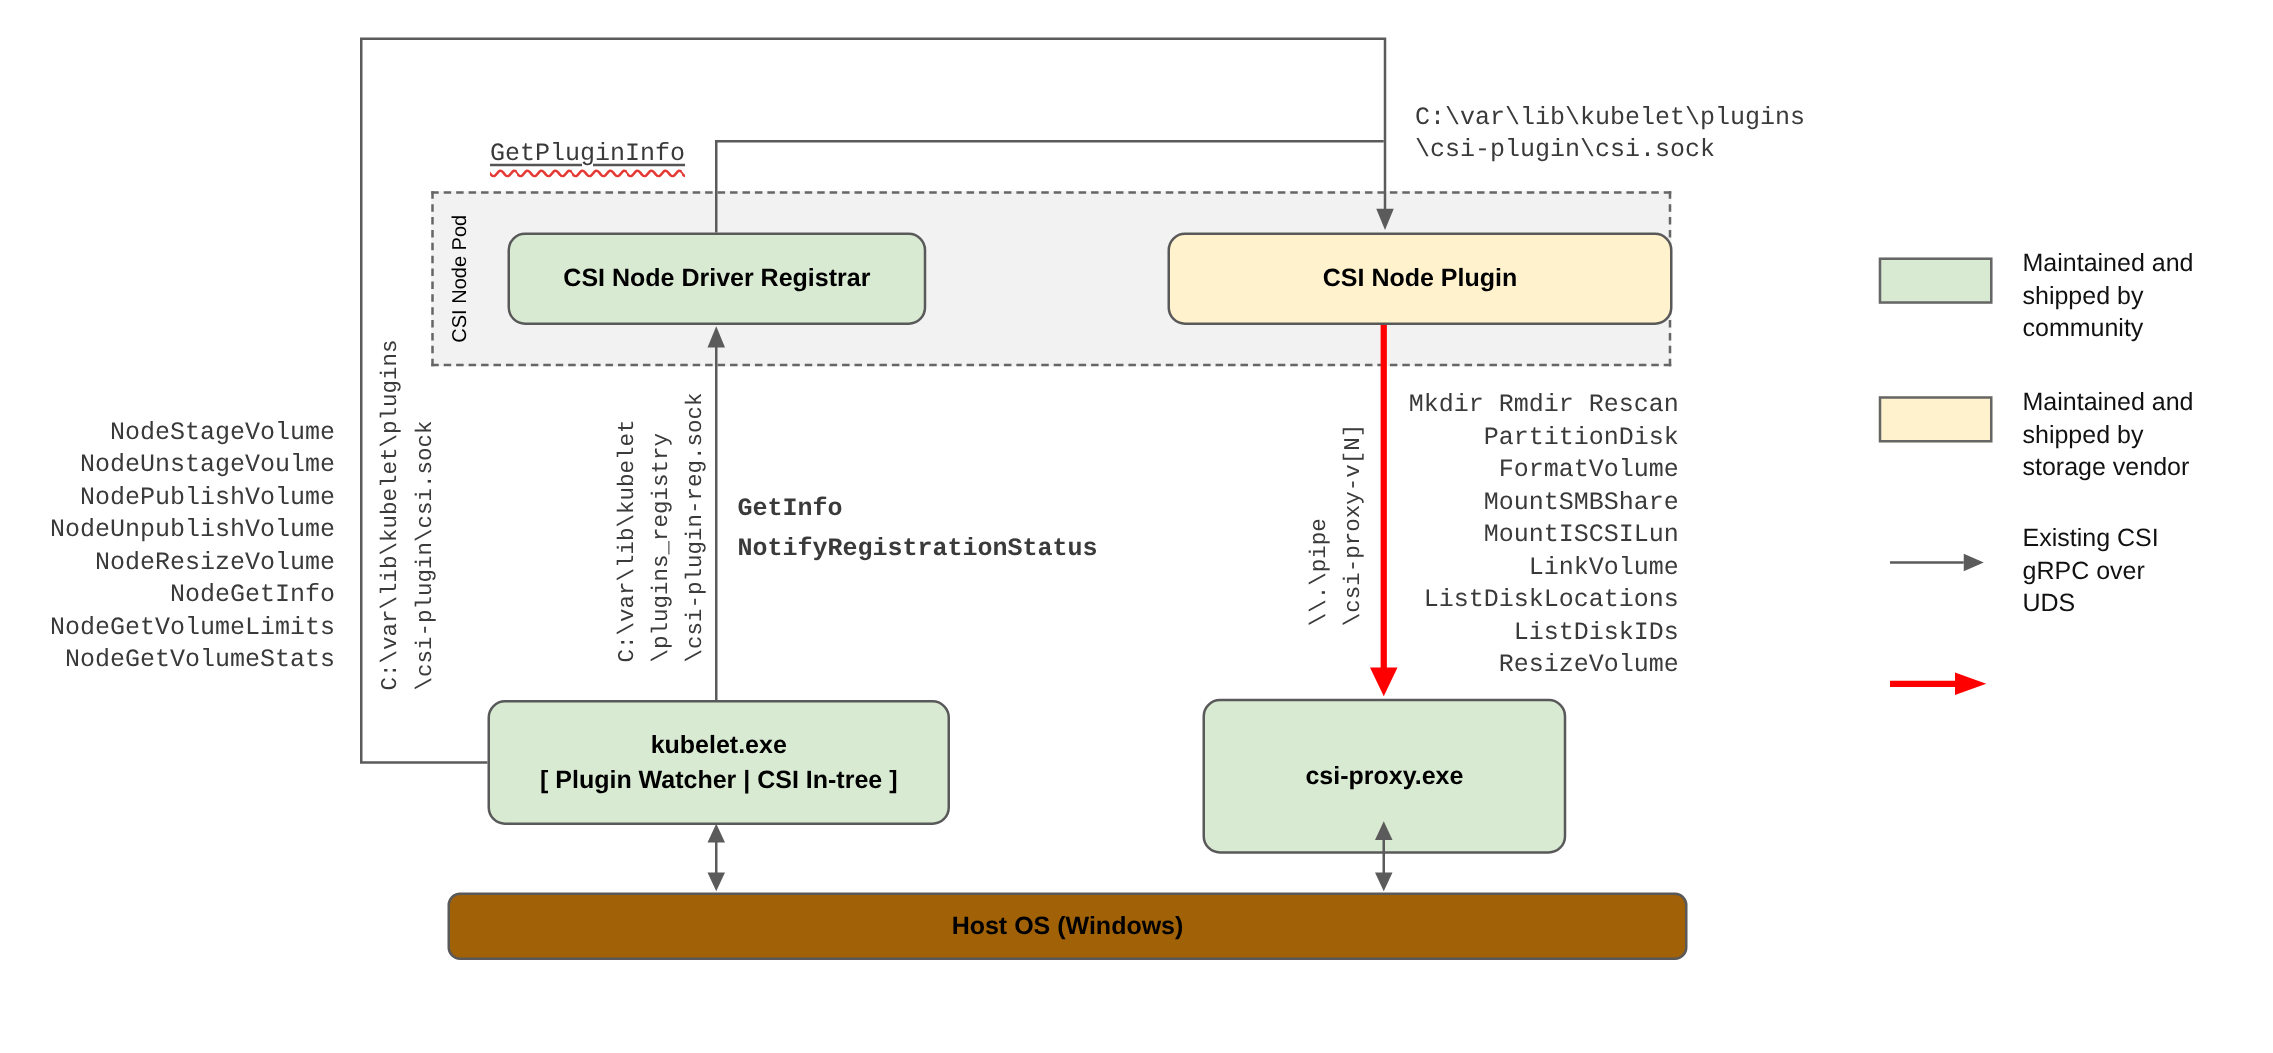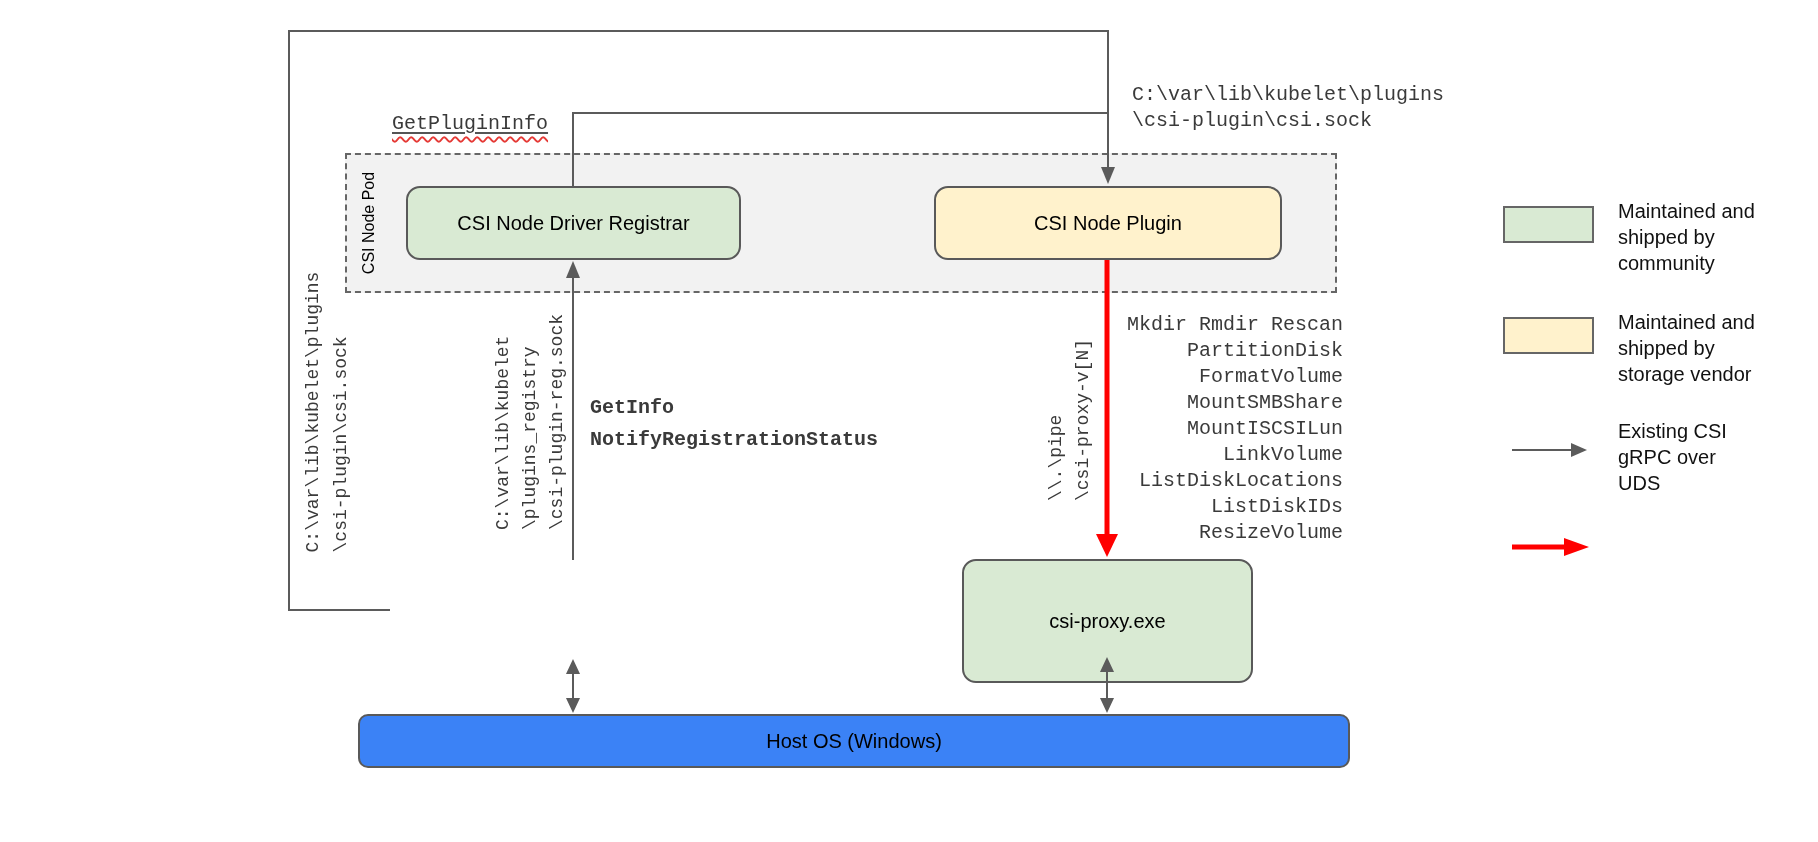--- a/index.html
+++ b/index.html
@@ -7,26 +7,26 @@
           font-family:"Liberation Sans", sans-serif;color:#111;}
   .abs{position:absolute;}
   
   .pod{left:345px;top:153px;width:992px;height:140px;background:#f2f2f2;
        border:2px dashed #666;box-sizing:border-box;z-index:1;}
   .pod-label{left:369px;top:223px;transform:translate(-50%,-50%) rotate(-90deg);
        font-size:16px;white-space:nowrap;z-index:3;color:#000;}
   
   .nodebox{box-sizing:border-box;border:2px solid #595959;border-radius:14px;
        display:flex;flex-direction:column;align-items:center;justify-content:center;
-       font-size:20px;color:#000;z-index:2;text-align:center;line-height:28px;}
+       font-size:20px;color:#000;z-index:2;text-align:center;line-height:28px;font-weight:bold;}
   .green{background:#d9ead3;}
   .yellow{background:#fff2cc;}
-  .blue{background:#3b82f6;}
+  .blue{background:#a16207;}
   .registrar{left:406px;top:186px;width:335px;height:74px;}
-  .plugin{left:934px;top:186px;width:348px;height:74px;}
+  .plugin{left:934px;top:186px;width:404px;height:74px;}
   .kubelet{left:390px;top:560px;width:370px;height:100px;}
   .proxy{left:962px;top:559px;width:291px;height:124px;}
   .host{left:358px;top:714px;width:992px;height:54px;border-radius:10px;}
   
   .mono{font-family:"Liberation Mono", monospace;font-size:20px;color:#3a3a3a;
         line-height:26px;white-space:pre-line;z-index:3;}
   .mono-sm{font-family:"Liberation Mono", monospace;font-size:18px;color:#3a3a3a;
         line-height:27px;white-space:pre;z-index:3;}
   .rot{transform:translate(-50%,-50%) rotate(-90deg);}
   .right-list{text-align:right;}
@@ -46,20 +46,24 @@
 
   <div class="abs pod"></div>
   <div class="abs pod-label">CSI Node Pod</div>
 
   <div class="abs nodebox green registrar">
     <span>CSI Node Driver Registrar</span>
   </div>
   <div class="abs nodebox yellow plugin">
     <span>CSI Node Plugin</span>
   </div>
+  <div class="abs nodebox green kubelet">
+    <span>kubelet.exe</span>
+    <span>[ Plugin Watcher | CSI In-tree ]</span>
+  </div>
   <div class="abs nodebox green proxy">
     <span>csi-proxy.exe</span>
   </div>
   <div class="abs nodebox blue host">
     <span>Host OS (Windows)</span>
   </div>
 
   <div class="abs gpi">
     <span class="gpi-outer"><span class="gpi-inner">GetPluginInfo</span></span>
   </div>
@@ -71,20 +75,30 @@
 \csi-plugin\csi.sock</div>
   <div class="abs mono-sm rot" style="left:530px;top:422px;">C:\var\lib\kubelet
 \plugins_registry
 \csi-plugin-reg.sock</div>
   <div class="abs mono-sm rot" style="left:1070px;top:420px;">\\.\pipe
 \csi-proxy-v[N]</div>
 
   <div class="abs mono" style="left:590px;top:392px;line-height:32px;font-weight:bold;">GetInfo
 NotifyRegistrationStatus</div>
 
+  <div class="abs mono right-list" style="right:1550px;top:334px;white-space:nowrap;">
+    <div>NodeStageVolume</div>
+    <div>NodeUnstageVoulme</div>
+    <div>NodePublishVolume</div>
+    <div>NodeUnpublishVolume</div>
+    <div>NodeResizeVolume</div>
+    <div>NodeGetInfo</div>
+    <div>NodeGetVolumeLimits</div>
+    <div>NodeGetVolumeStats</div>
+  </div>
 
   <div class="abs mono" style="left:1127px;top:312px;white-space:nowrap;text-align:right;">
     <div>Mkdir Rmdir Rescan</div>
     <div>PartitionDisk</div>
     <div>FormatVolume</div>
     <div>MountSMBShare</div>
     <div>MountISCSILun</div>
     <div>LinkVolume</div>
     <div>ListDiskLocations</div>
     <div>ListDiskIDs</div>

